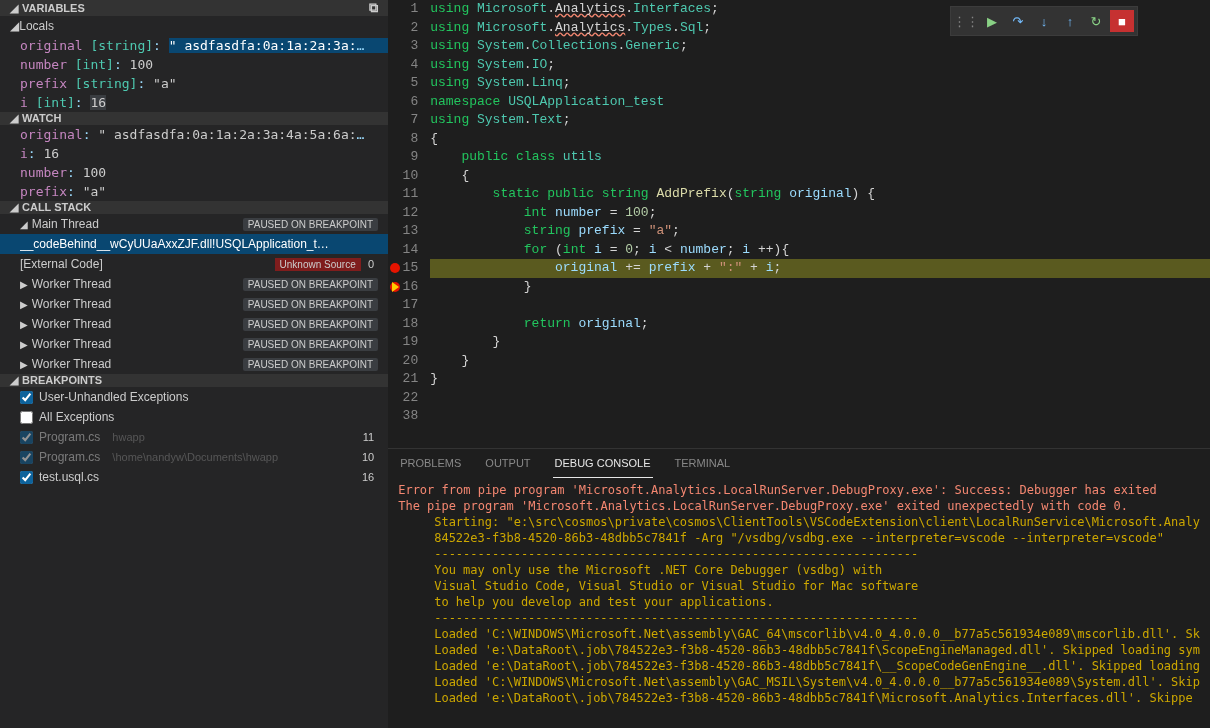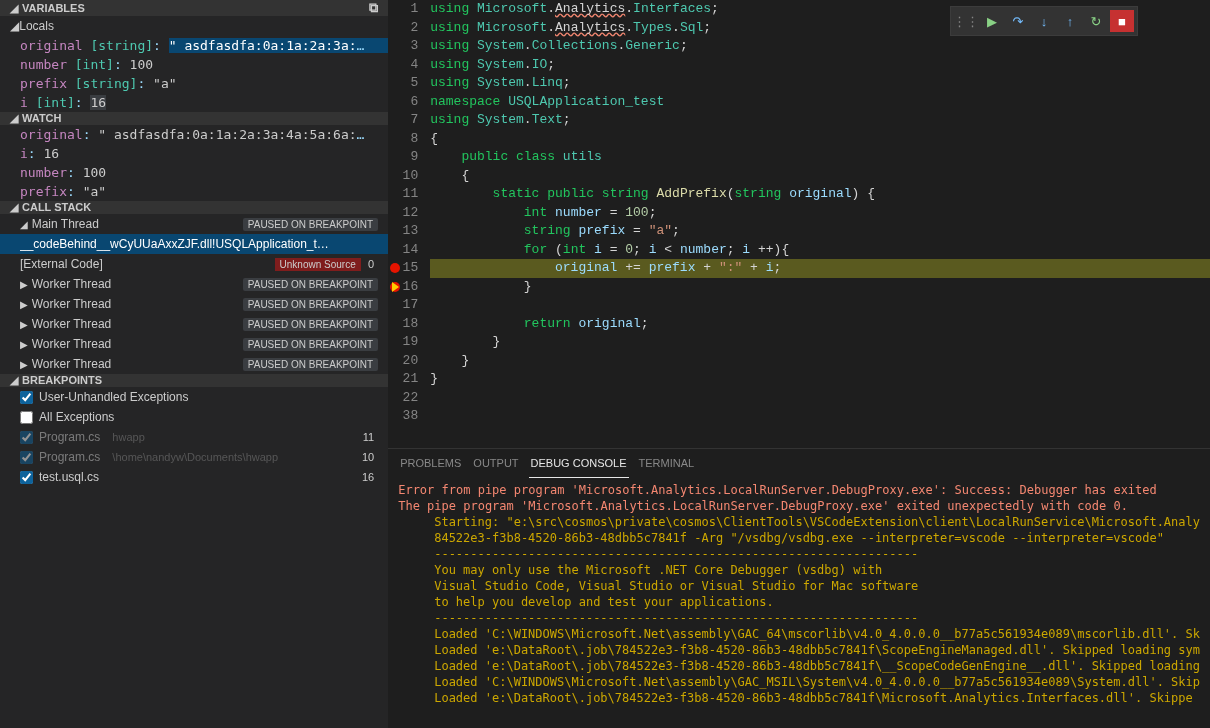--- a/index.html
+++ b/index.html
@@ -162,21 +162,21 @@
     justify-content: center;
     cursor: pointer;
     color: #75beff;
   }
   .debug-toolbar .drag { color: #858585; cursor: grab; }
   .panel-tabs {
     display: flex;
     background: #1e1e1e;
     border-top: 1px solid #333;
     padding: 0 10px;
-    gap: 8px;
+    gap: 20px;
     font-size: 11px;
   }
   .panel-tabs .tab {
     padding: 8px 2px;
     color: #888888;
     cursor: pointer;
     text-transform: uppercase;
   }
   .panel-tabs .tab.active {
     color: #e7e7e7;

